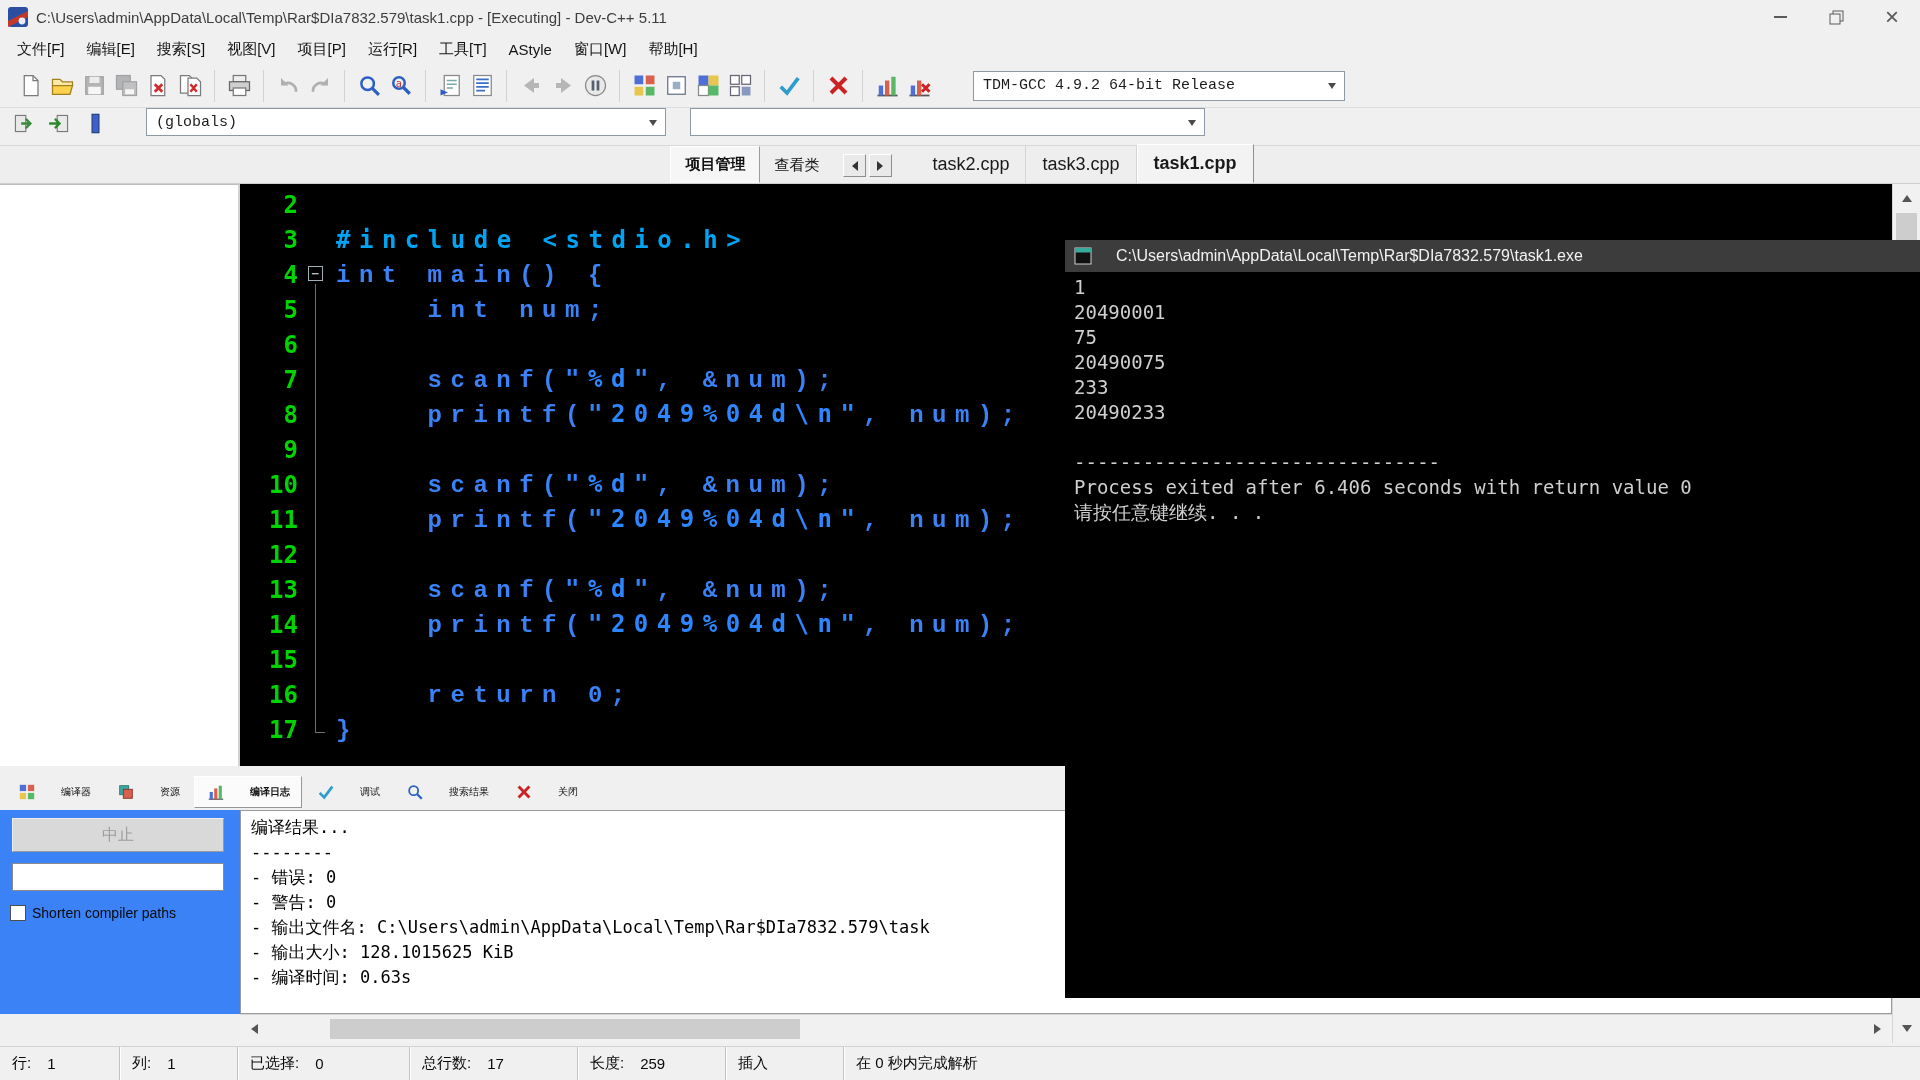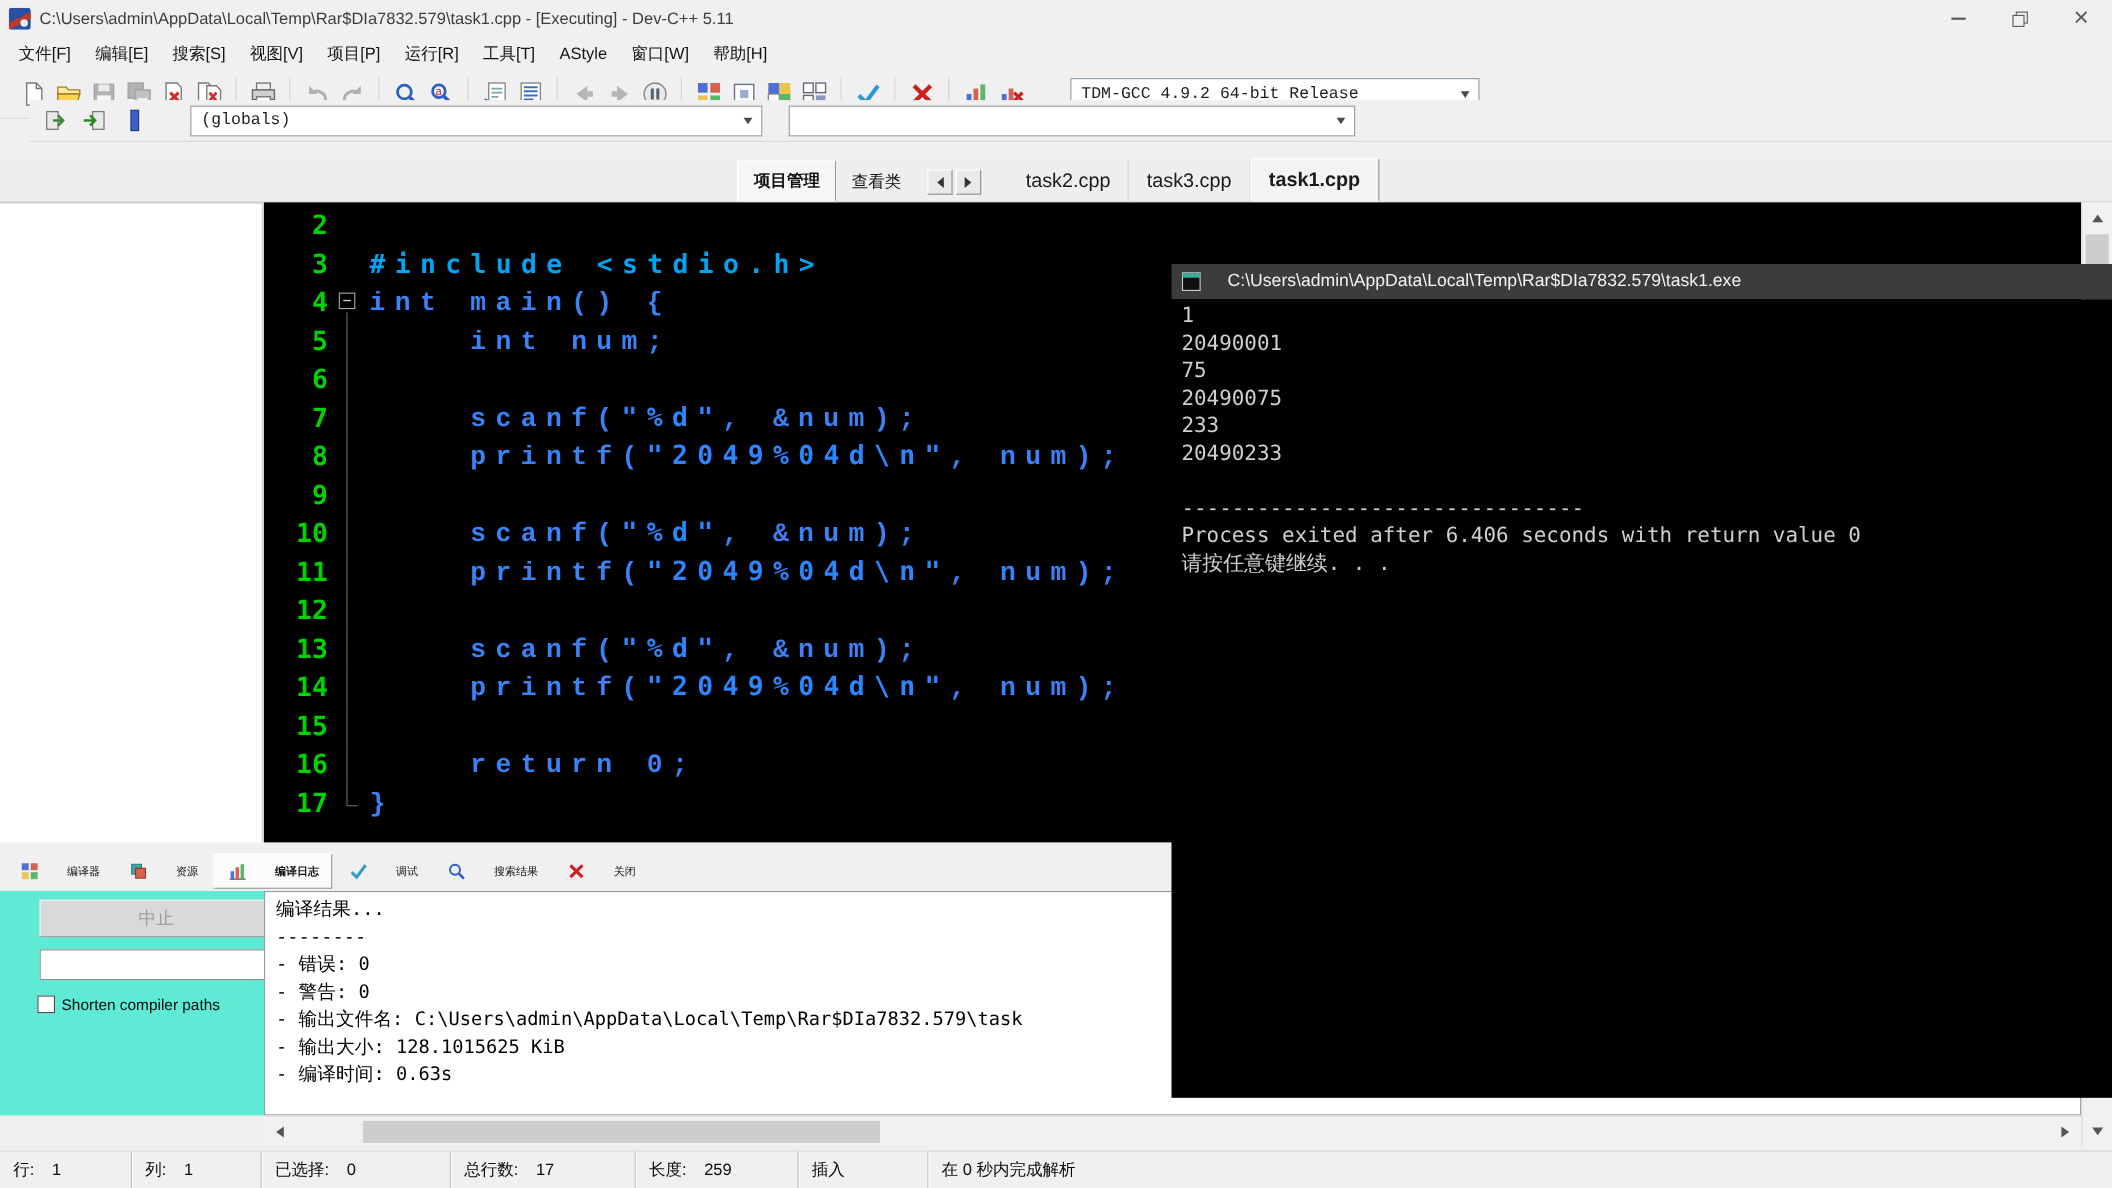--- a/index.html
+++ b/index.html
@@ -26,21 +26,21 @@
   .tb-group + .tb-group { border-left:1px solid #d2d2d2; }
   .tbicon { width:32px; height:32px; display:flex; align-items:center; justify-content:center; }
   .tbicon svg { width:25px; height:25px; display:block; }
   .tbicon.disabled { filter:grayscale(.95) opacity(.42); }
 
   .combo { background:#fff; border:1px solid #8d9aa5; display:flex; align-items:center; font-family:Liberation Mono, monospace; font-size:15px; color:#1d1d1d; padding-left:9px; }
   .combo-arrow { margin-left:auto; width:24px; display:flex; align-items:center; justify-content:center; align-self:stretch; }
   .tri-down { width:0; height:0; border:4px solid transparent; border-top:6px solid #4a4a4a; margin-top:5px; }
   .compiler-combo { width:372px; height:30px; margin-left:30px; }
 
-  .toolbar-class { position:absolute; top:91px; left:0; right:0; height:38px; background:#f0f0f0; border-bottom:1px solid #d8d8d8; display:flex; align-items:center; padding-left:8px;margin-left:27px; }
+  .toolbar-class { position:absolute; top:108px; left:0; right:0; height:38px; background:#f0f0f0; border-bottom:1px solid #d8d8d8; display:flex; padding-left:8px; }
   .class-icons { display:flex; gap:6px; margin-right:8px; }
   .class-icons .tbicon { width:30px; height:30px; }
   .class-icons .tbicon svg { width:23px; height:23px; }
   .globals-combo { width:520px; height:28px; margin-left:28px; }
   .members-combo { width:515px; height:28px; margin-left:24px; }
 
   
   .tab-row { position:absolute; top:146px; left:0; right:0; height:38px; background:#eeeeee; display:flex; align-items:flex-end; border-bottom:1px solid #cfcfcf;justify-content:center; }
   .left-tabs { display:flex; align-items:flex-end; height:100%; padding-left:4px; }
   .ltab { padding:8px 14px; font-size:15px; color:#111; }
@@ -85,21 +85,21 @@
   .hthumb { position:absolute; left:90px; width:470px; top:4px; bottom:4px; background:#cdcdcd; }
 
   
   .splitter { position:absolute; left:0; top:766px; right:0; height:8px; background:#f0f0f0; }
   .bottom-tabs { position:absolute; left:0; top:774px; right:0; height:36px; background:#f0f0f0; display:flex; align-items:center; padding-left:6px; gap:3px; }
   .btab { display:flex; align-items:center; gap:24px; padding:5px 11px; font-size:10px; color:#111; }
   .btab .tbicon { width:20px; height:20px; }
   .btab .tbicon svg { width:18px; height:18px; }
   .btab.active { background:#fbfbfb; border:1px solid; border-color:#fff #979797 #979797 #fff; font-weight:bold; }
 
-  .compile-controls { position:absolute; left:0; top:810px; width:240px; height:204px; background:#5eead4;padding-left:24px; }
+  .compile-controls { position:absolute; left:0; top:810px; width:240px; height:204px; background:#3b82f6; }
   .abort-btn { margin:8px 12px 0; width:212px; height:34px; background:#d9d9d9; border:1px solid; border-color:#efefef #9a9a9a #9a9a9a #efefef; color:#9d9d9d; font-size:16px; display:flex; align-items:center; justify-content:center; }
   .progress-field { margin:11px 12px 0; width:212px; height:28px; background:#fff; border:1px solid #8b8b8b; }
   .shorten-row { margin:14px 6px 0 10px; display:flex; align-items:center; gap:6px; font-size:14px; color:#0a0a0a; }
   .checkbox { width:16px; height:16px; background:#fff; border:1px solid #4d4d4d; flex:none; }
 
   .compile-log { position:absolute; left:240px; top:810px; width:1652px; height:204px; background:#fff; border:1px solid #9a9a9a; padding:4px 10px; font-family:"DejaVu Sans Mono",monospace; font-size:17px; color:#000; line-height:25px; overflow:hidden; }
   .log-line { white-space:pre; }
 
   
   .status-bar { position:absolute; left:0; top:1046px; right:0; height:34px; background:#f0f0f0; border-top:1px solid #d2d2d2; display:flex; align-items:stretch; font-size:15px; color:#0a0a0a; }

